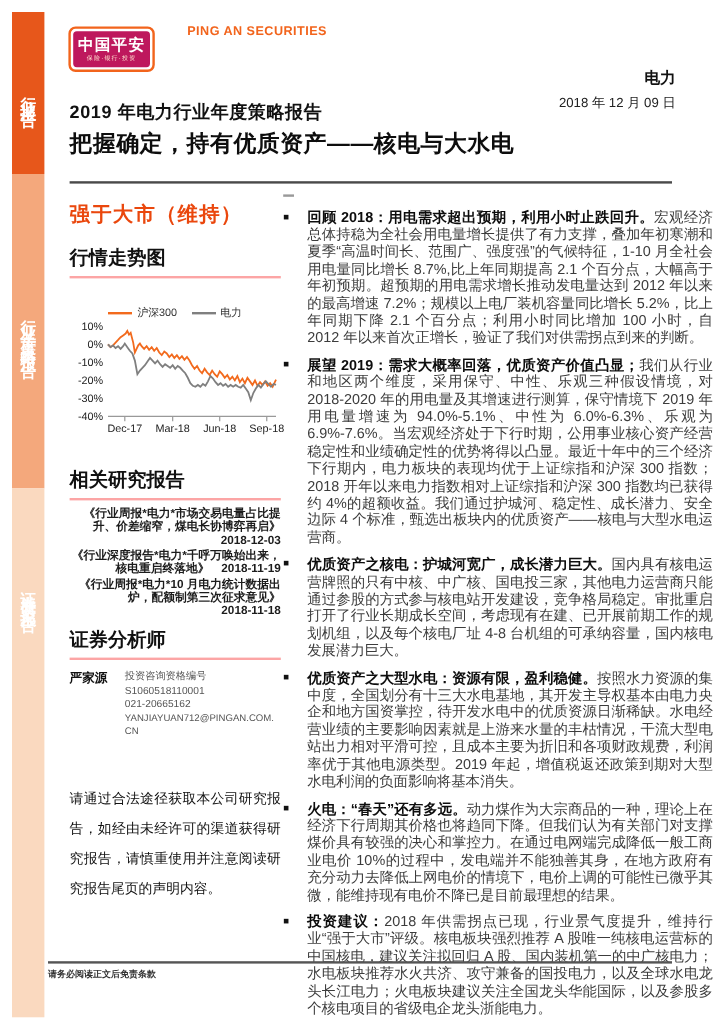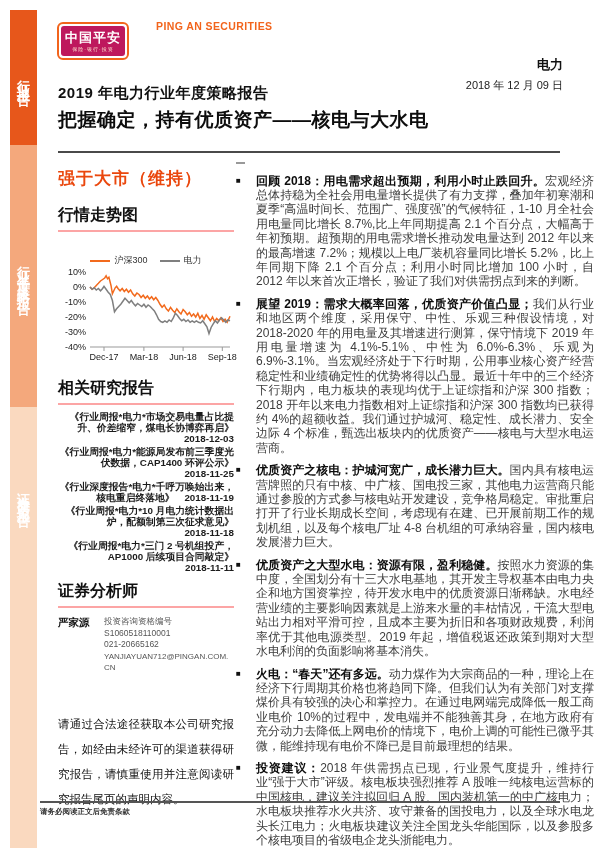--- a/index.html
+++ b/index.html
@@ -39,21 +39,21 @@
   .left-col{position:absolute;left:58px;top:167px;width:176px;}
   .rating{color:#ea470d;font-size:17px;font-weight:bold;letter-spacing:1px;}
   .sec-head{font-size:16px;font-weight:bold;color:#111;border-bottom:2px solid #fca5a5;padding-bottom:4px;}
   .chart-head{margin-top:15px;}
   .chart{margin-top:22px;}
   .legend{display:flex;justify-content:center;gap:12px;align-items:center;font-size:9px;color:#333;margin-bottom:3px;}
   .legend .lg-line{display:inline-block;width:20px;height:2px;margin-right:4px;vertical-align:middle;}
   .chart-canvas{position:relative;height:96px;}
   .ylab{position:absolute;left:0;width:28px;text-align:right;font-size:9px;color:#222;line-height:10px;}
   .xlab{position:absolute;top:82px;width:44px;text-align:center;font-size:9px;color:#222;}
-  .related-head{margin-top:12px;}
+  .related-head{margin-top:24px;}
   .report-list{margin-top:6px;}
   .report-item{font-size:9.8px;font-weight:bold;color:#1c1c1c;line-height:11px;margin-bottom:2px;
     white-space:pre-line;text-align:right;}
   .analyst-head{margin-top:8px;}
   .analyst{display:flex;margin-top:8px;}
   .analyst-name{width:46px;font-size:10.5px;font-weight:bold;color:#111;flex:none;}
   .analyst-info{font-size:8.5px;color:#555;line-height:11.5px;width:130px;}
   .analyst-email{word-break:break-all;font-size:8px;}
   .disclaimer{margin-top:38px;font-size:11.5px;font-weight:normal;color:#111;line-height:25px;text-align:justify;}
   
@@ -126,27 +126,23 @@
         <div class="xlab" style="left: 63.9px;">Mar-18</div>
         <div class="xlab" style="left: 103.1px;">Jun-18</div>
         <div class="xlab" style="left: 142.3px;">Sep-18</div>
       </div>
   </div>
 
   <div class="sec-head related-head">相关研究报告</div>
   <div class="report-list">
     <div class="report-item">《行业周报*电力*市场交易电量占比提升、价差缩窄，煤电长协博弈再启》
 2018-12-03</div>
-    <div class="report-item">《行业周报*电力*能源局发布前三季度光伏数据，CAP1400 环评公示》
-2018-11-25</div>
     <div class="report-item">《行业深度报告*电力*千呼万唤始出来，核电重启终落地》　2018-11-19</div>
     <div class="report-item">《行业周报*电力*10 月电力统计数据出炉，配额制第三次征求意见》
 2018-11-18</div>
-    <div class="report-item">《行业周报*电力*三门 2 号机组投产，AP1000 后续项目合同敲定》
-2018-11-11</div>
   </div>
 
   <div class="sec-head analyst-head">证券分析师</div>
   <div class="analyst">
     <div class="analyst-name">严家源</div>
     <div class="analyst-info">
       <div>投资咨询资格编号</div>
       <div>S1060518110001</div>
       <div>021-20665162</div>
       <div class="analyst-email">YANJIAYUAN712@PINGAN.COM.CN</div>
@@ -158,21 +154,21 @@
 
 <div class="body-col">
   <div class="stray-mark"></div>
 
   <div class="bullet">
     <span class="sq">■</span>
     <div class="btext"><b>回顾 2018：用电需求超出预期，利用小时止跌回升。</b><span>宏观经济总体持稳为全社会用电量增长提供了有力支撑，叠加年初寒潮和夏季“高温时间长、范围广、强度强”的气候特征，1-10 月全社会用电量同比增长 8.7%,比上年同期提高 2.1 个百分点，大幅高于年初预期。超预期的用电需求增长推动发电量达到 2012 年以来的最高增速 7.2%；规模以上电厂装机容量同比增长 5.2%，比上年同期下降 2.1 个百分点；利用小时同比增加 100 小时，自 2012 年以来首次正增长，验证了我们对供需拐点到来的判断。</span></div>
   </div>
   <div class="bullet">
     <span class="sq">■</span>
-    <div class="btext"><b>展望 2019：需求大概率回落，优质资产价值凸显；</b><span>我们从行业和地区两个维度，采用保守、中性、乐观三种假设情境，对 2018-2020 年的用电量及其增速进行测算，保守情境下 2019 年用电量增速为 4.1%-5.1%、中性为 6.0%-6.3%、乐观为 6.9%-3.1%。当宏观经济处于下行时期，公用事业核心资产经营稳定性和业绩确定性的优势将得以凸显。最近十年中的三个经济下行期内，电力板块的表现均优于上证综指和沪深 300 指数；2018 开年以来电力指数相对上证综指和沪深 300 指数均已获得约 4%的超额收益。我们通过护城河、稳定性、成长潜力、安全边际 4 个标准，甄选出板块内的优质资产——核电与大型水电运营商。</span></div>
+    <div class="btext"><b>展望 2019：需求大概率回落，优质资产价值凸显；</b><span>我们从行业和地区两个维度，采用保守、中性、乐观三种假设情境，对 2018-2020 年的用电量及其增速进行测算，保守情境下 2019 年用电量增速为 94.0%-5.1%、中性为 6.0%-6.3%、乐观为 6.9%-7.6%。当宏观经济处于下行时期，公用事业核心资产经营稳定性和业绩确定性的优势将得以凸显。最近十年中的三个经济下行期内，电力板块的表现均优于上证综指和沪深 300 指数；2018 开年以来电力指数相对上证综指和沪深 300 指数均已获得约 4%的超额收益。我们通过护城河、稳定性、成长潜力、安全边际 4 个标准，甄选出板块内的优质资产——核电与大型水电运营商。</span></div>
   </div>
   <div class="bullet">
     <span class="sq">■</span>
     <div class="btext"><b>优质资产之核电：护城河宽广，成长潜力巨大。</b><span>国内具有核电运营牌照的只有中核、中广核、国电投三家，其他电力运营商只能通过参股的方式参与核电站开发建设，竞争格局稳定。审批重启打开了行业长期成长空间，考虑现有在建、已开展前期工作的规划机组，以及每个核电厂址 4-8 台机组的可承纳容量，国内核电发展潜力巨大。</span></div>
   </div>
   <div class="bullet">
     <span class="sq">■</span>
     <div class="btext"><b>优质资产之大型水电：资源有限，盈利稳健。</b><span>按照水力资源的集中度，全国划分有十三大水电基地，其开发主导权基本由电力央企和地方国资掌控，待开发水电中的优质资源日渐稀缺。水电经营业绩的主要影响因素就是上游来水量的丰枯情况，干流大型电站出力相对平滑可控，且成本主要为折旧和各项财政规费，利润率优于其他电源类型。2019 年起，增值税返还政策到期对大型水电利润的负面影响将基本消失。</span></div>
   </div>
   <div class="bullet">

